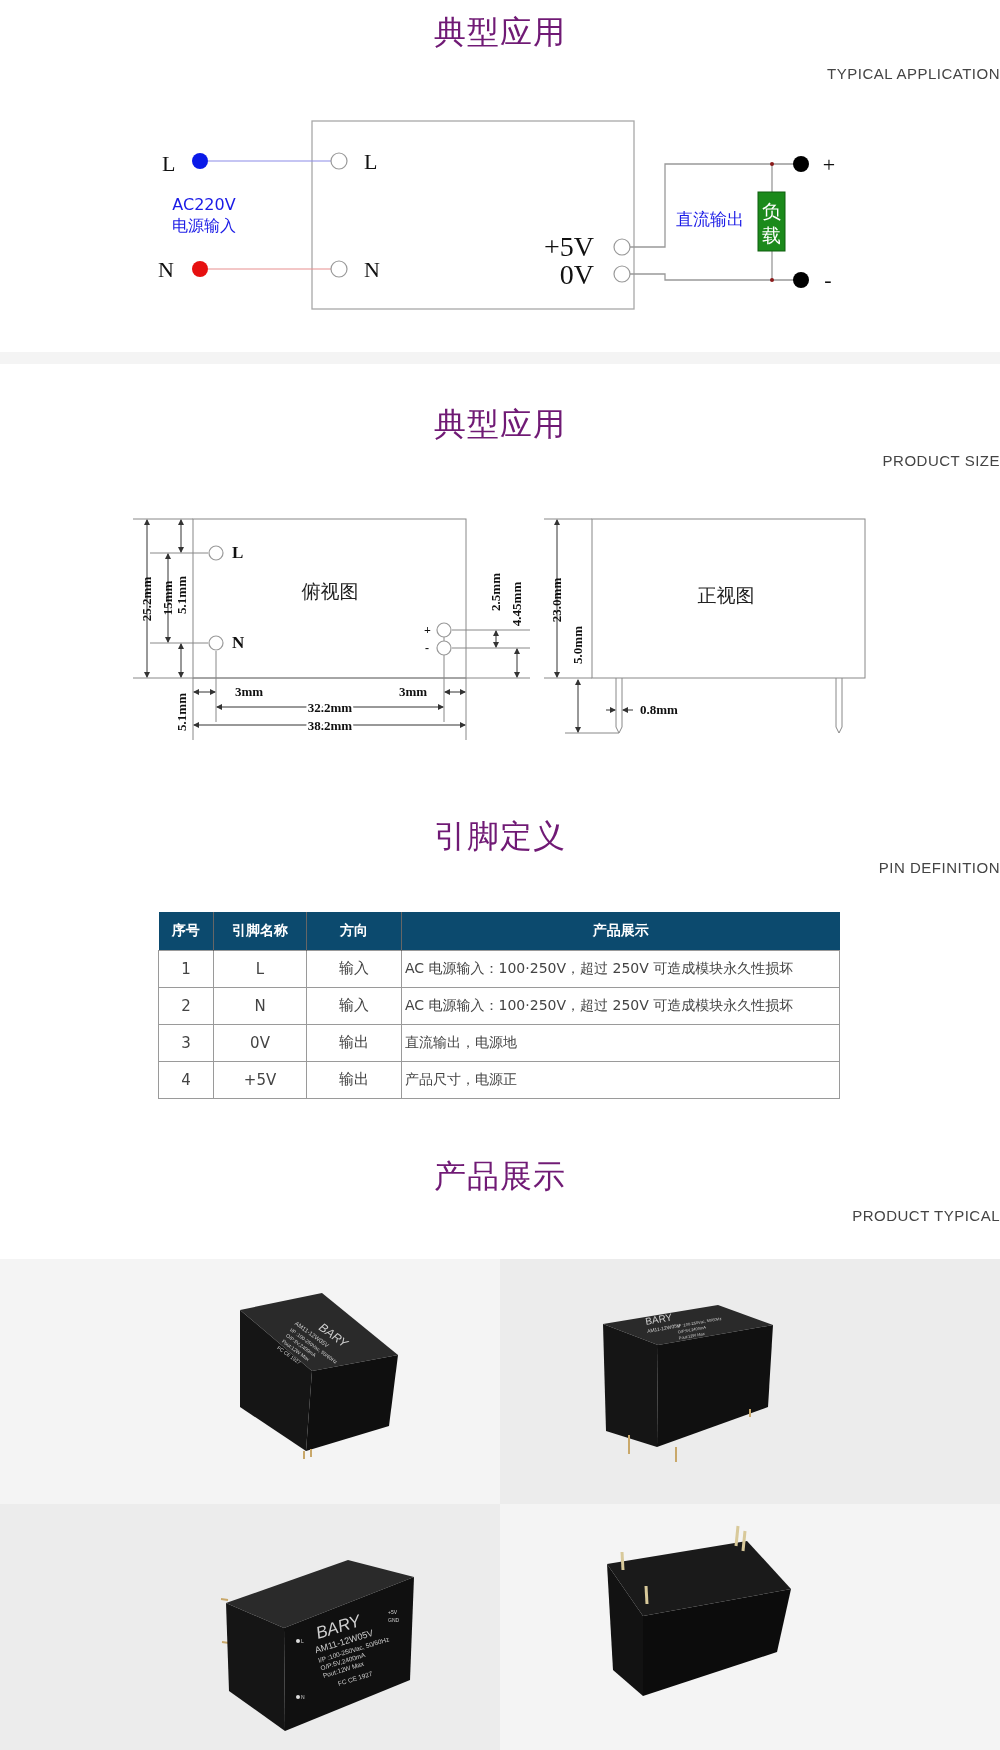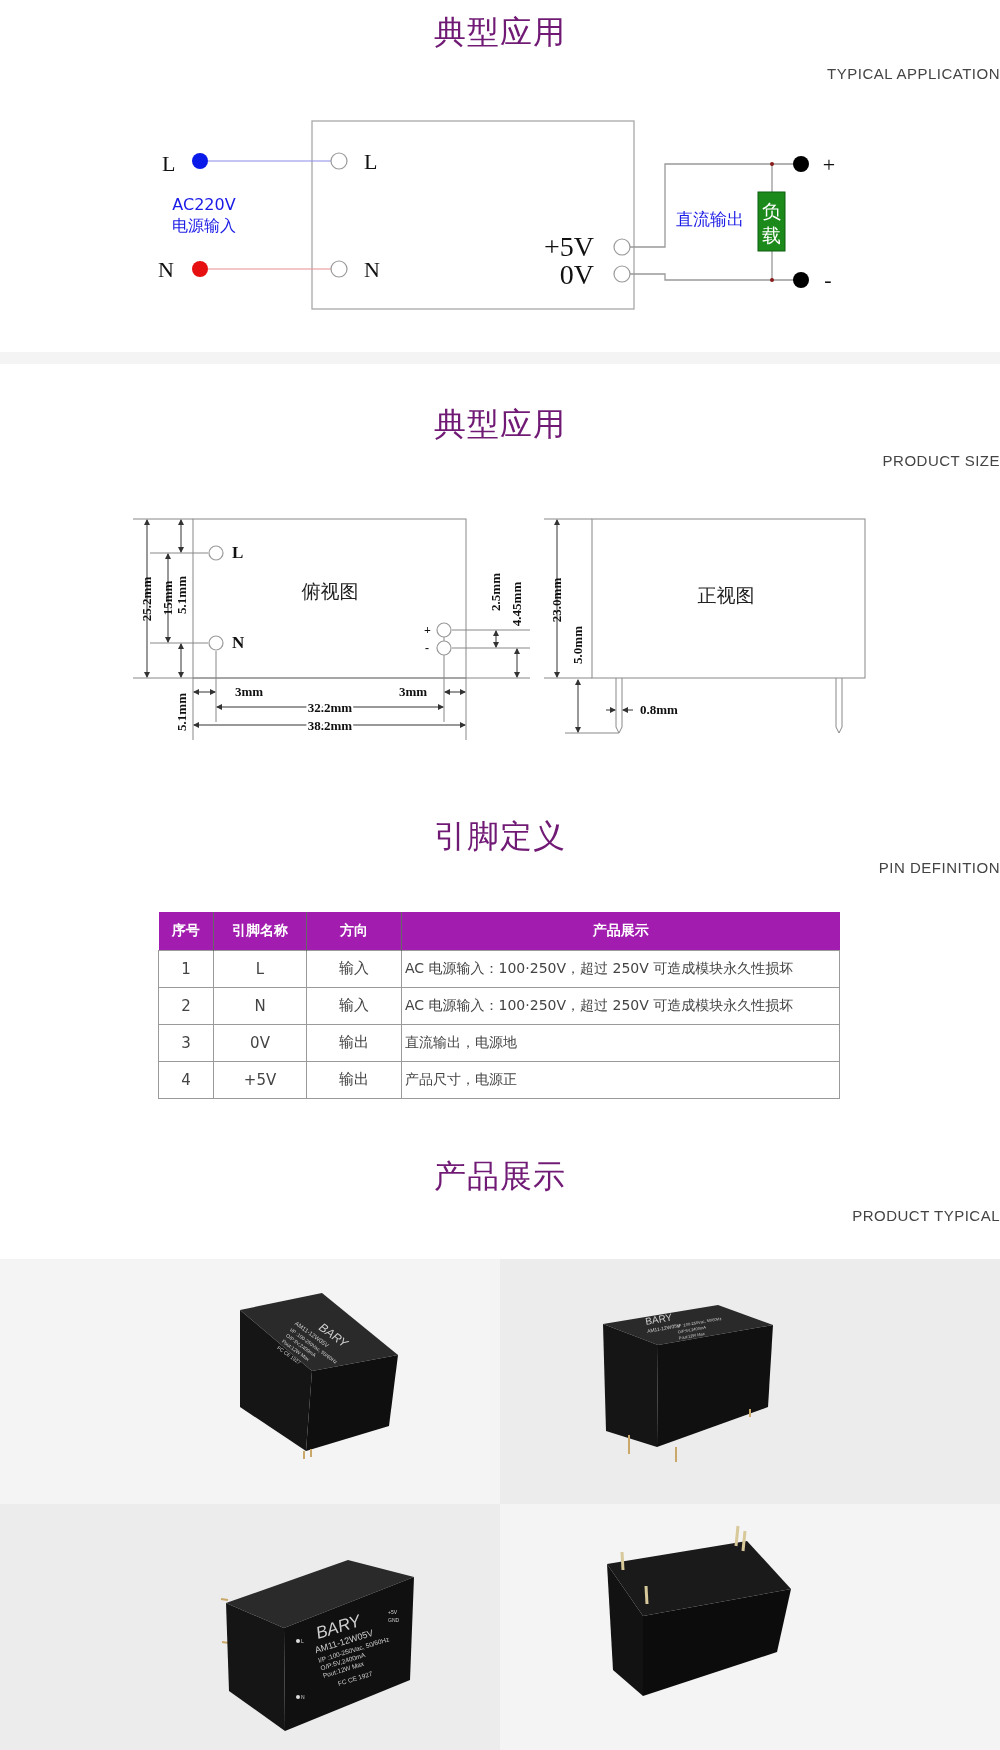--- a/index.html
+++ b/index.html
@@ -11,21 +11,21 @@
   .section-sub { position: absolute; left: 0; width: 1000px; text-align: right;
     font-family: "Liberation Sans", sans-serif; font-size: 15px; color: #444; letter-spacing: 0.5px; line-height: 1; }
 
   .sep-band { position: absolute; left: 0; top: 352px; width: 1000px; height: 12px; background: #f4f4f4; }
 
   svg text { font-family: "Liberation Serif", serif; }
   .cjk-blue { font-family: "DejaVu Sans", sans-serif; fill: #1a1ae6; }
 
   
   .pin-table { position: absolute; left: 158px; top: 912px; width: 682px; border-collapse: collapse; }
-  .pin-table th { background: #a21caf; color: #fff; font-weight: bold; font-size: 14px; height: 38px;
+  .pin-table th { background: #0c4a6e; color: #fff; font-weight: bold; font-size: 14px; height: 38px;
     border-right: 1px solid #666; font-family: "DejaVu Sans", sans-serif; text-align: center; }
   .pin-table th:last-child { border-right: none; }
   .pin-table td { border: 1px solid #9a9a9a; height: 37px; font-size: 15px; color: #444; text-align: center;
     font-family: "DejaVu Sans", sans-serif; }
   .pin-table td.desc { text-align: left; padding-left: 3px; font-size: 14px; white-space: nowrap; }
 
   
   .grid { position: absolute; left: 0; top: 1259px; width: 1000px; height: 491px; }
   .cell { position: absolute; width: 500px; height: 245px; overflow: hidden; }
   .cell.c1 { left: 0; top: 0; background: #f4f4f4; }

